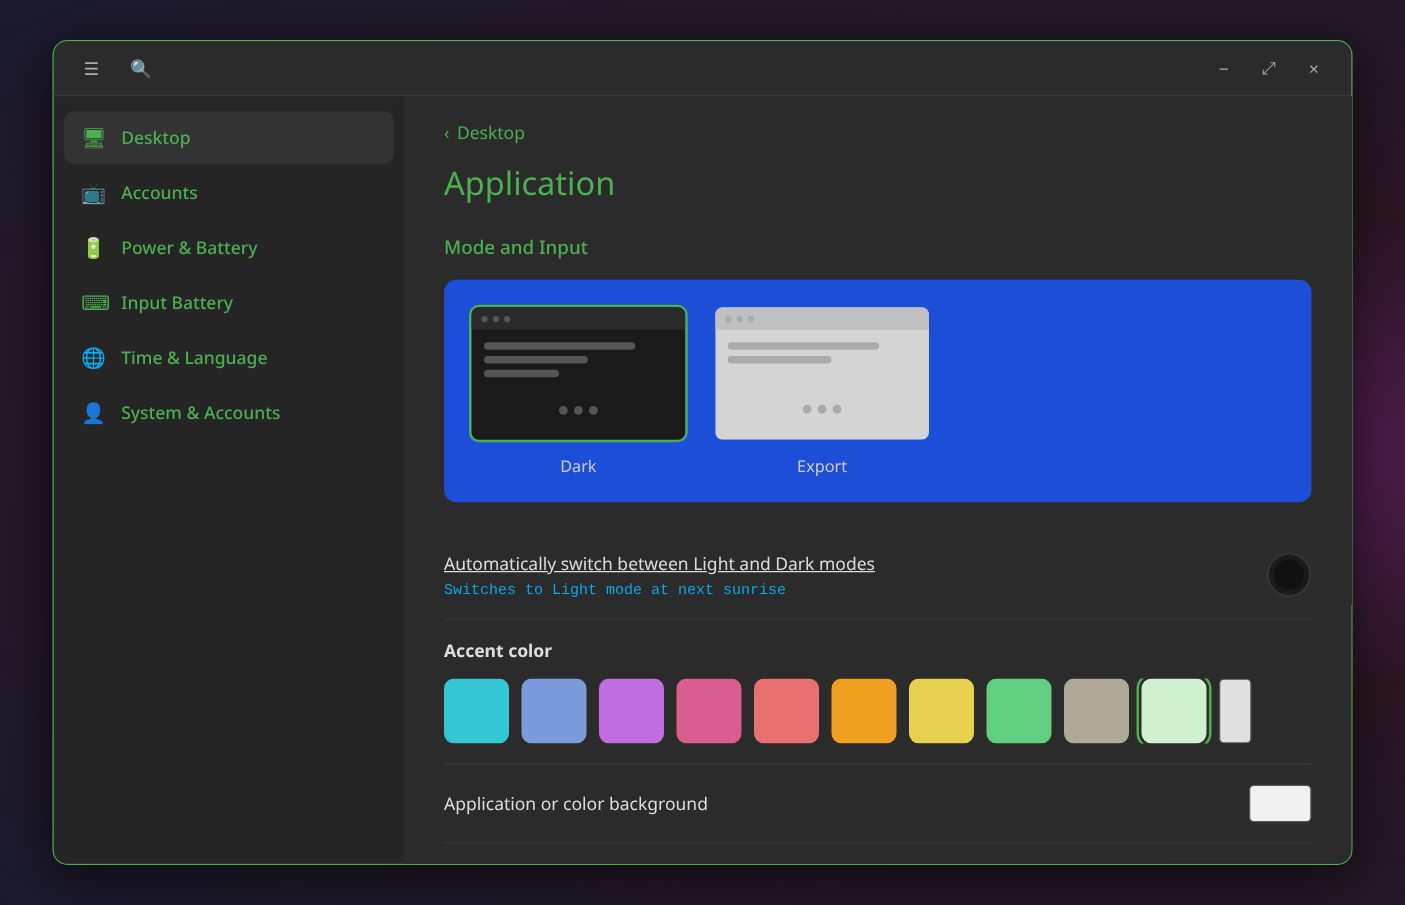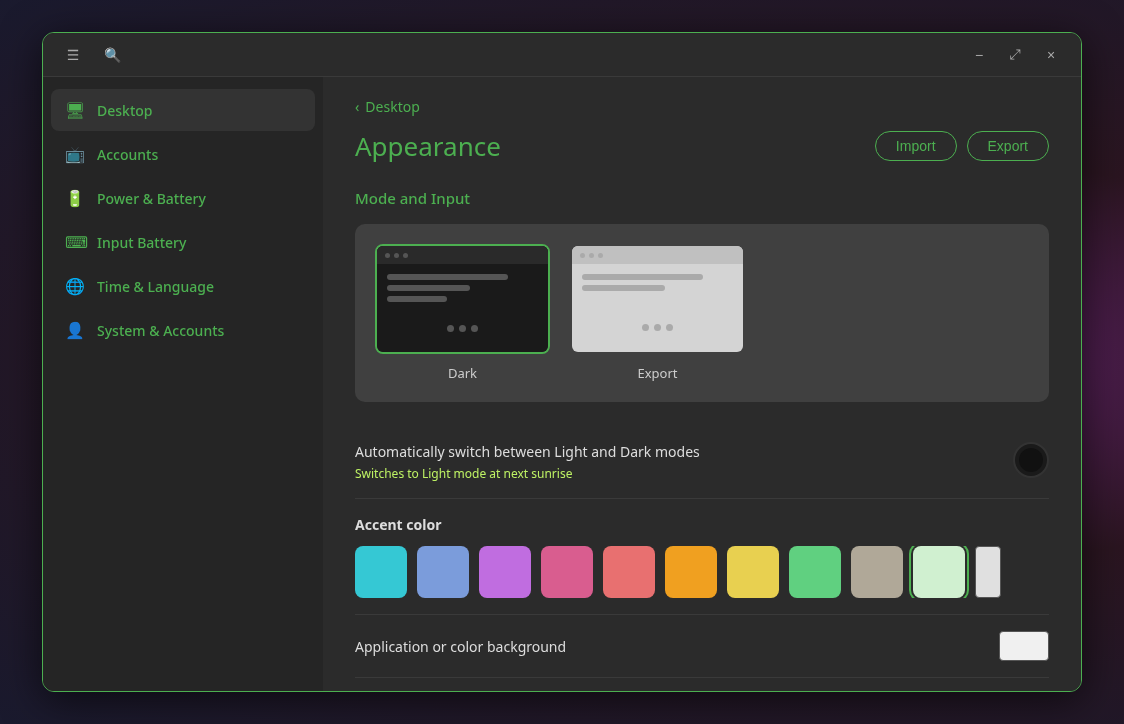--- a/index.html
+++ b/index.html
@@ -158,21 +158,21 @@
       font-size: 15px;
       font-weight: 500;
       margin-bottom: 16px;
     }
 
     .mode-cards {
       display: flex;
       gap: 20px;
       margin-bottom: 24px;
       padding: 20px;
-      background: #404040;
+      background: #1d4ed8;
       border-radius: 10px;
     }
 
     .mode-card {
       display: flex;
       flex-direction: column;
       align-items: center;
       gap: 10px;
       cursor: pointer;
     }
@@ -285,25 +285,27 @@
     }
 
     .settings-row-text {
       flex: 1;
     }
 
     .settings-row-title {
       color: #ddd;
       font-size: 14px;
       margin-bottom: 4px;
+      text-decoration: underline;
     }
 
     .settings-row-subtitle {
-      color: #bef264;
+      color: #0ea5e9;
       font-size: 12px;
+      font-family: Liberation Mono, monospace;
     }
 
     .toggle {
       width: 36px;
       height: 36px;
       border-radius: 50%;
       background: #222;
       border: 2px solid #555;
       cursor: pointer;
       display: flex;
@@ -438,25 +440,21 @@
       </nav>
 
     <div class="main-panel">
 
       <div class="breadcrumb">
         <span>‹</span>
         <span>Desktop</span>
       </div>
 
       <div class="page-header">
-        <h1 class="page-title">Appearance</h1>
-        <div class="header-actions">
-          <button class="header-btn">Import</button>
-          <button class="header-btn">Export</button>
-        </div>
+        <h1 class="page-title">Application</h1>
       </div>
 
       <div class="section-title">Mode and Input</div>
 
       <div class="mode-cards">
 
         <div class="mode-card">
           <div class="mode-preview selected">
             <div class="mode-preview-dark">
               <div class="preview-titlebar-dark">

